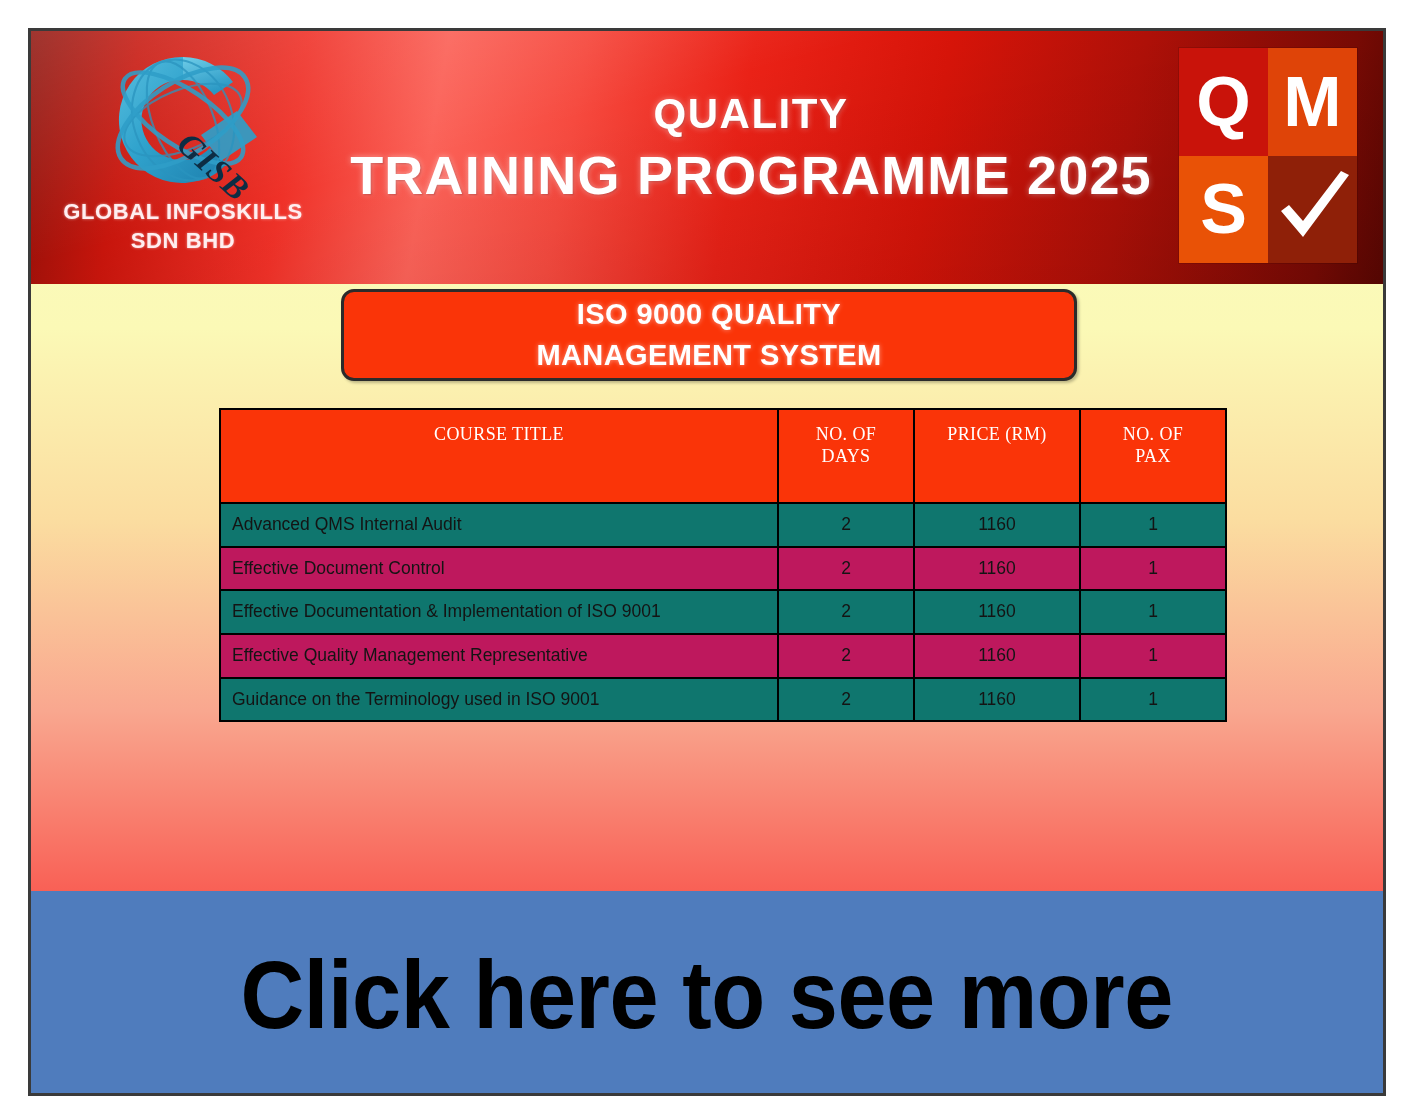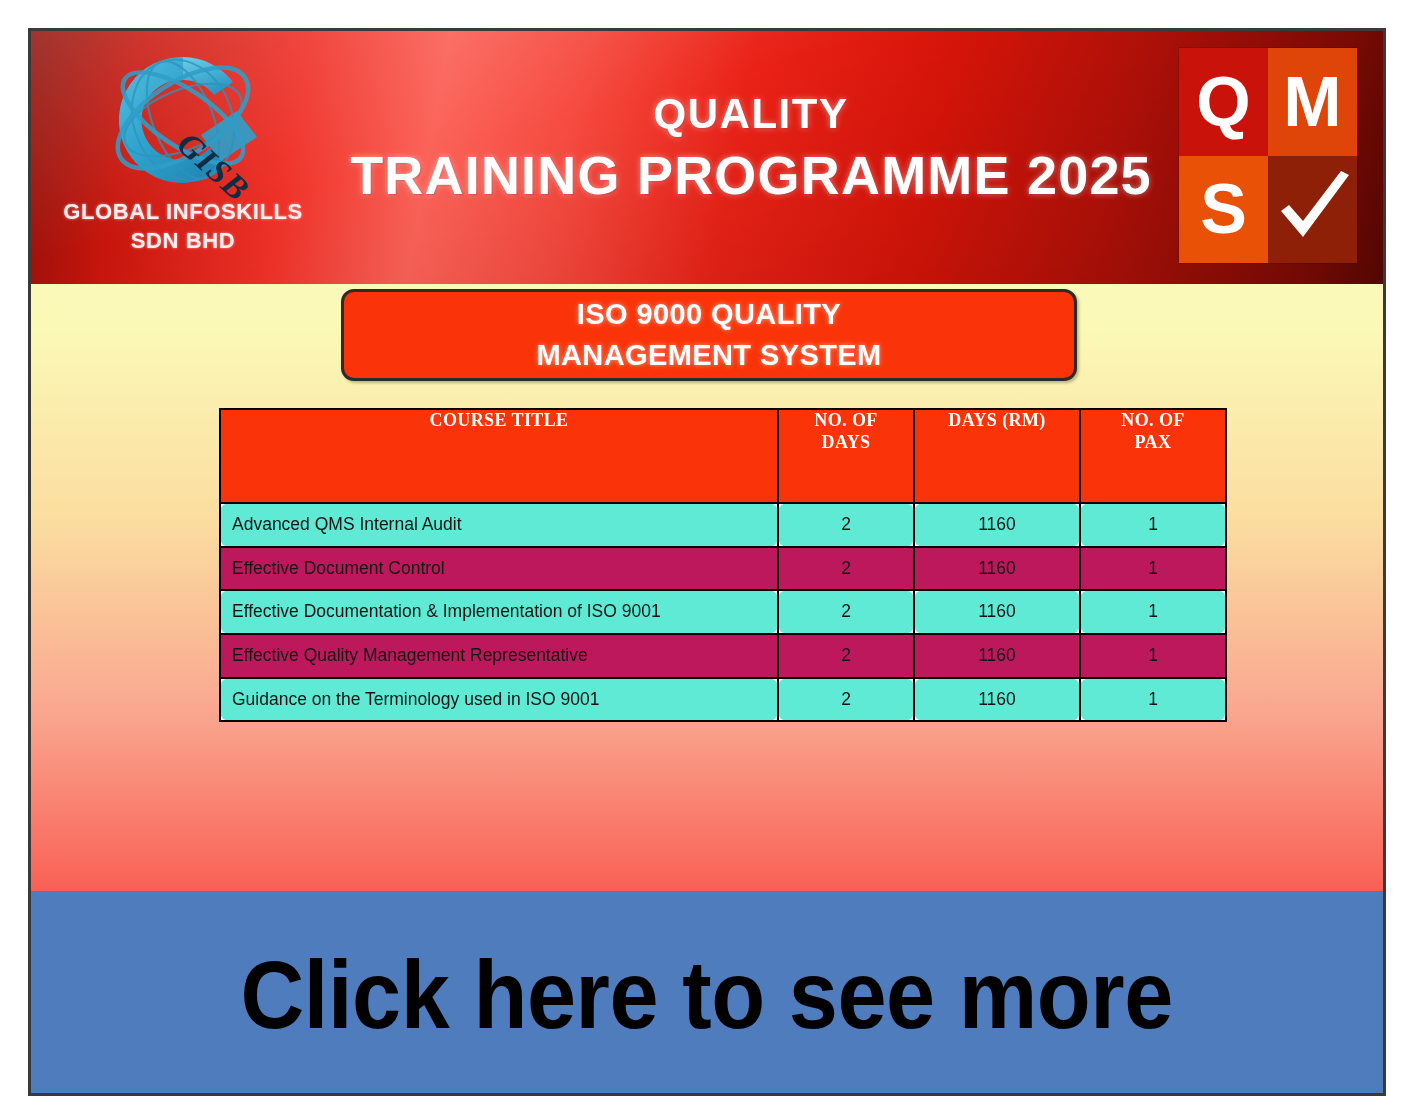--- a/index.html
+++ b/index.html
@@ -187,45 +187,45 @@
   }
   #course-table th,
   #course-table td {
     border: 2px solid #000000;
     box-sizing: border-box;
   }
   #course-table thead th {
     background: #fa3408;
     color: #ffffff;
     font-family: "Liberation Serif", serif;
-    font-weight: bold;
+    font-weight: normal;
     font-size: 18px;
     letter-spacing: 0.4px;
     line-height: 1.22;
     vertical-align: top;
-    padding: 0 4px 0 4px;
+    padding: 14px 4px 0 4px;
     height: 94px;
     text-align: center;
   }
   #course-table thead th.title-col { text-align: center; }
 
   #course-table tbody td {
     padding: 9px 11px;
     color: #141414;
     font-size: 17.5px;
     line-height: 1.35;
     vertical-align: top;
   }
   #course-table tbody td.num {
     text-align: center;
     font-size: 17.5px;
     padding-left: 2px;
     padding-right: 2px;
   }
-  #course-table tbody tr.odd td { background: #5eead4; border-radius: 9px; }
+  #course-table tbody tr.odd td { background: #0f766e; }
   #course-table tbody tr.even td { background: #be185d; }
 
   .col-title { width: 558px; }
   .col-days  { width: 136px; }
   .col-price { width: 166px; }
   .col-pax   { width: 146px; }
 
   
   #cta-panel {
     position: absolute;
@@ -332,21 +332,21 @@
         <col class="col-price">
         <col class="col-pax">
       </colgroup>
       <thead>
         <tr>
           <th class="title-col">COURSE TITLE</th>
           <th>
             <span>NO. OF</span><br>
             <span>DAYS</span>
           </th>
-          <th>DAYS (RM)</th>
+          <th>PRICE (RM)</th>
           <th>
             <span>NO. OF</span><br>
             <span>PAX</span>
           </th>
         </tr>
       </thead>
       <tbody>
         <tr class="odd">
           <td>Advanced QMS Internal Audit</td>
           <td class="num">2</td>

